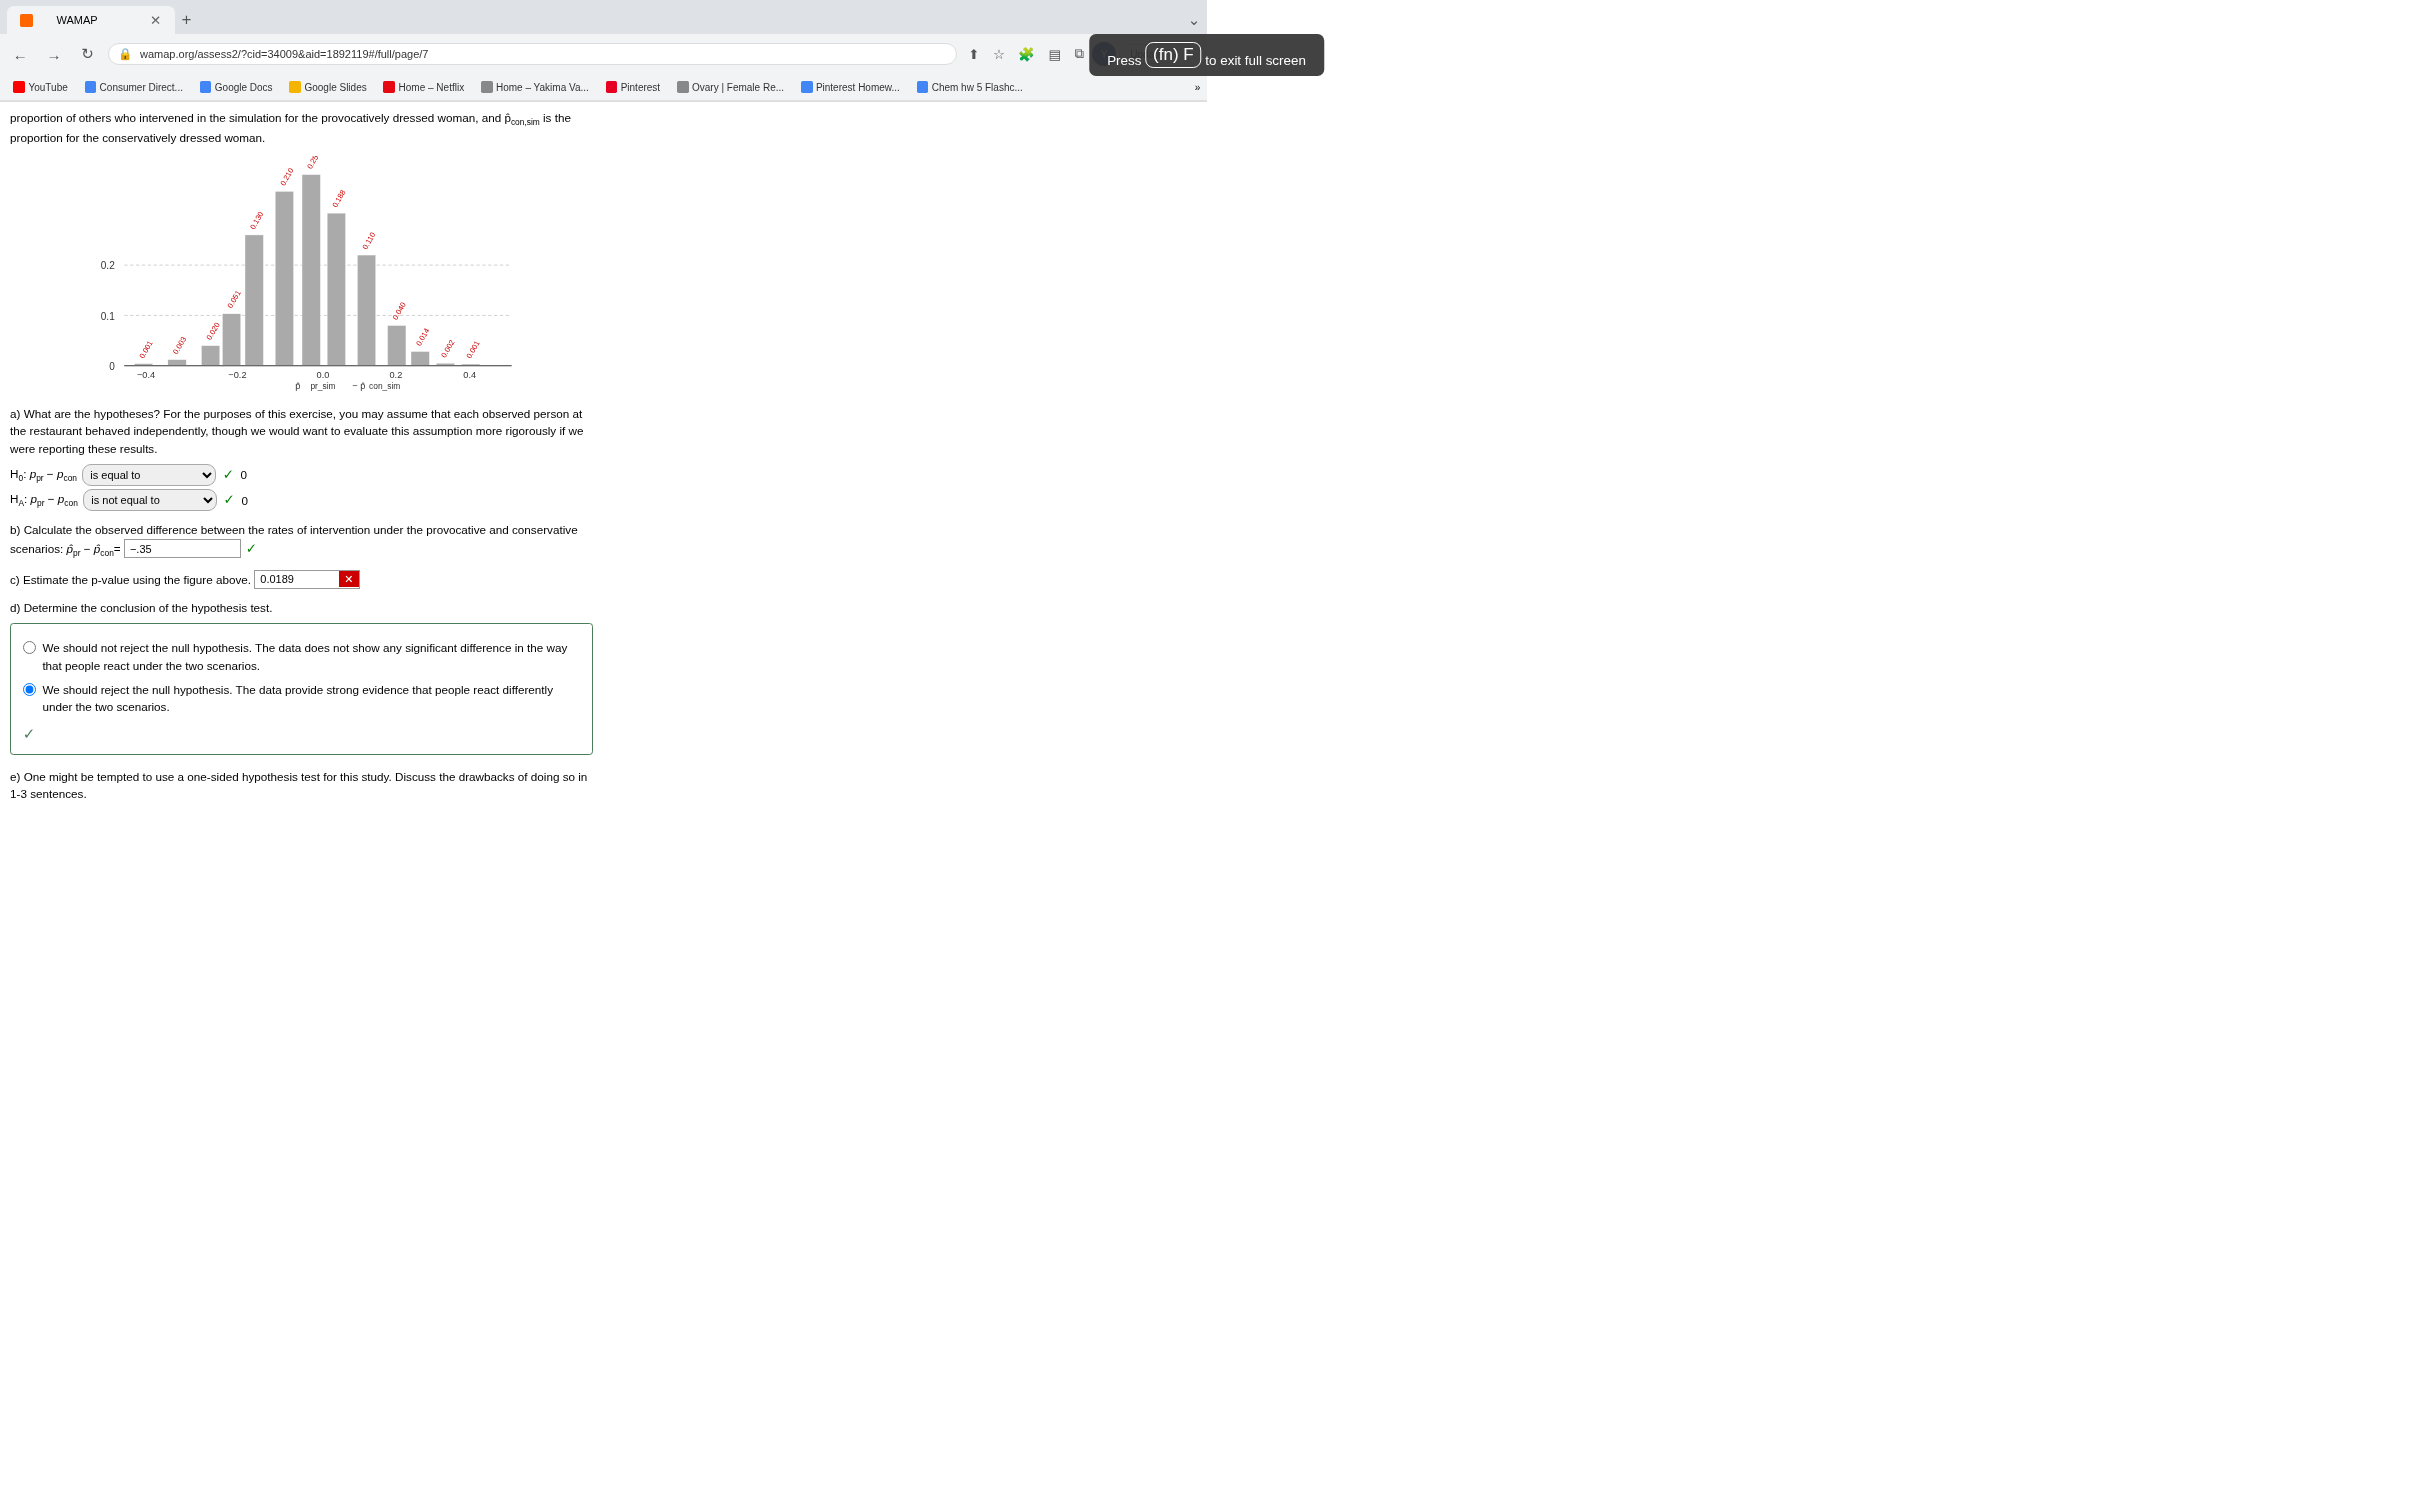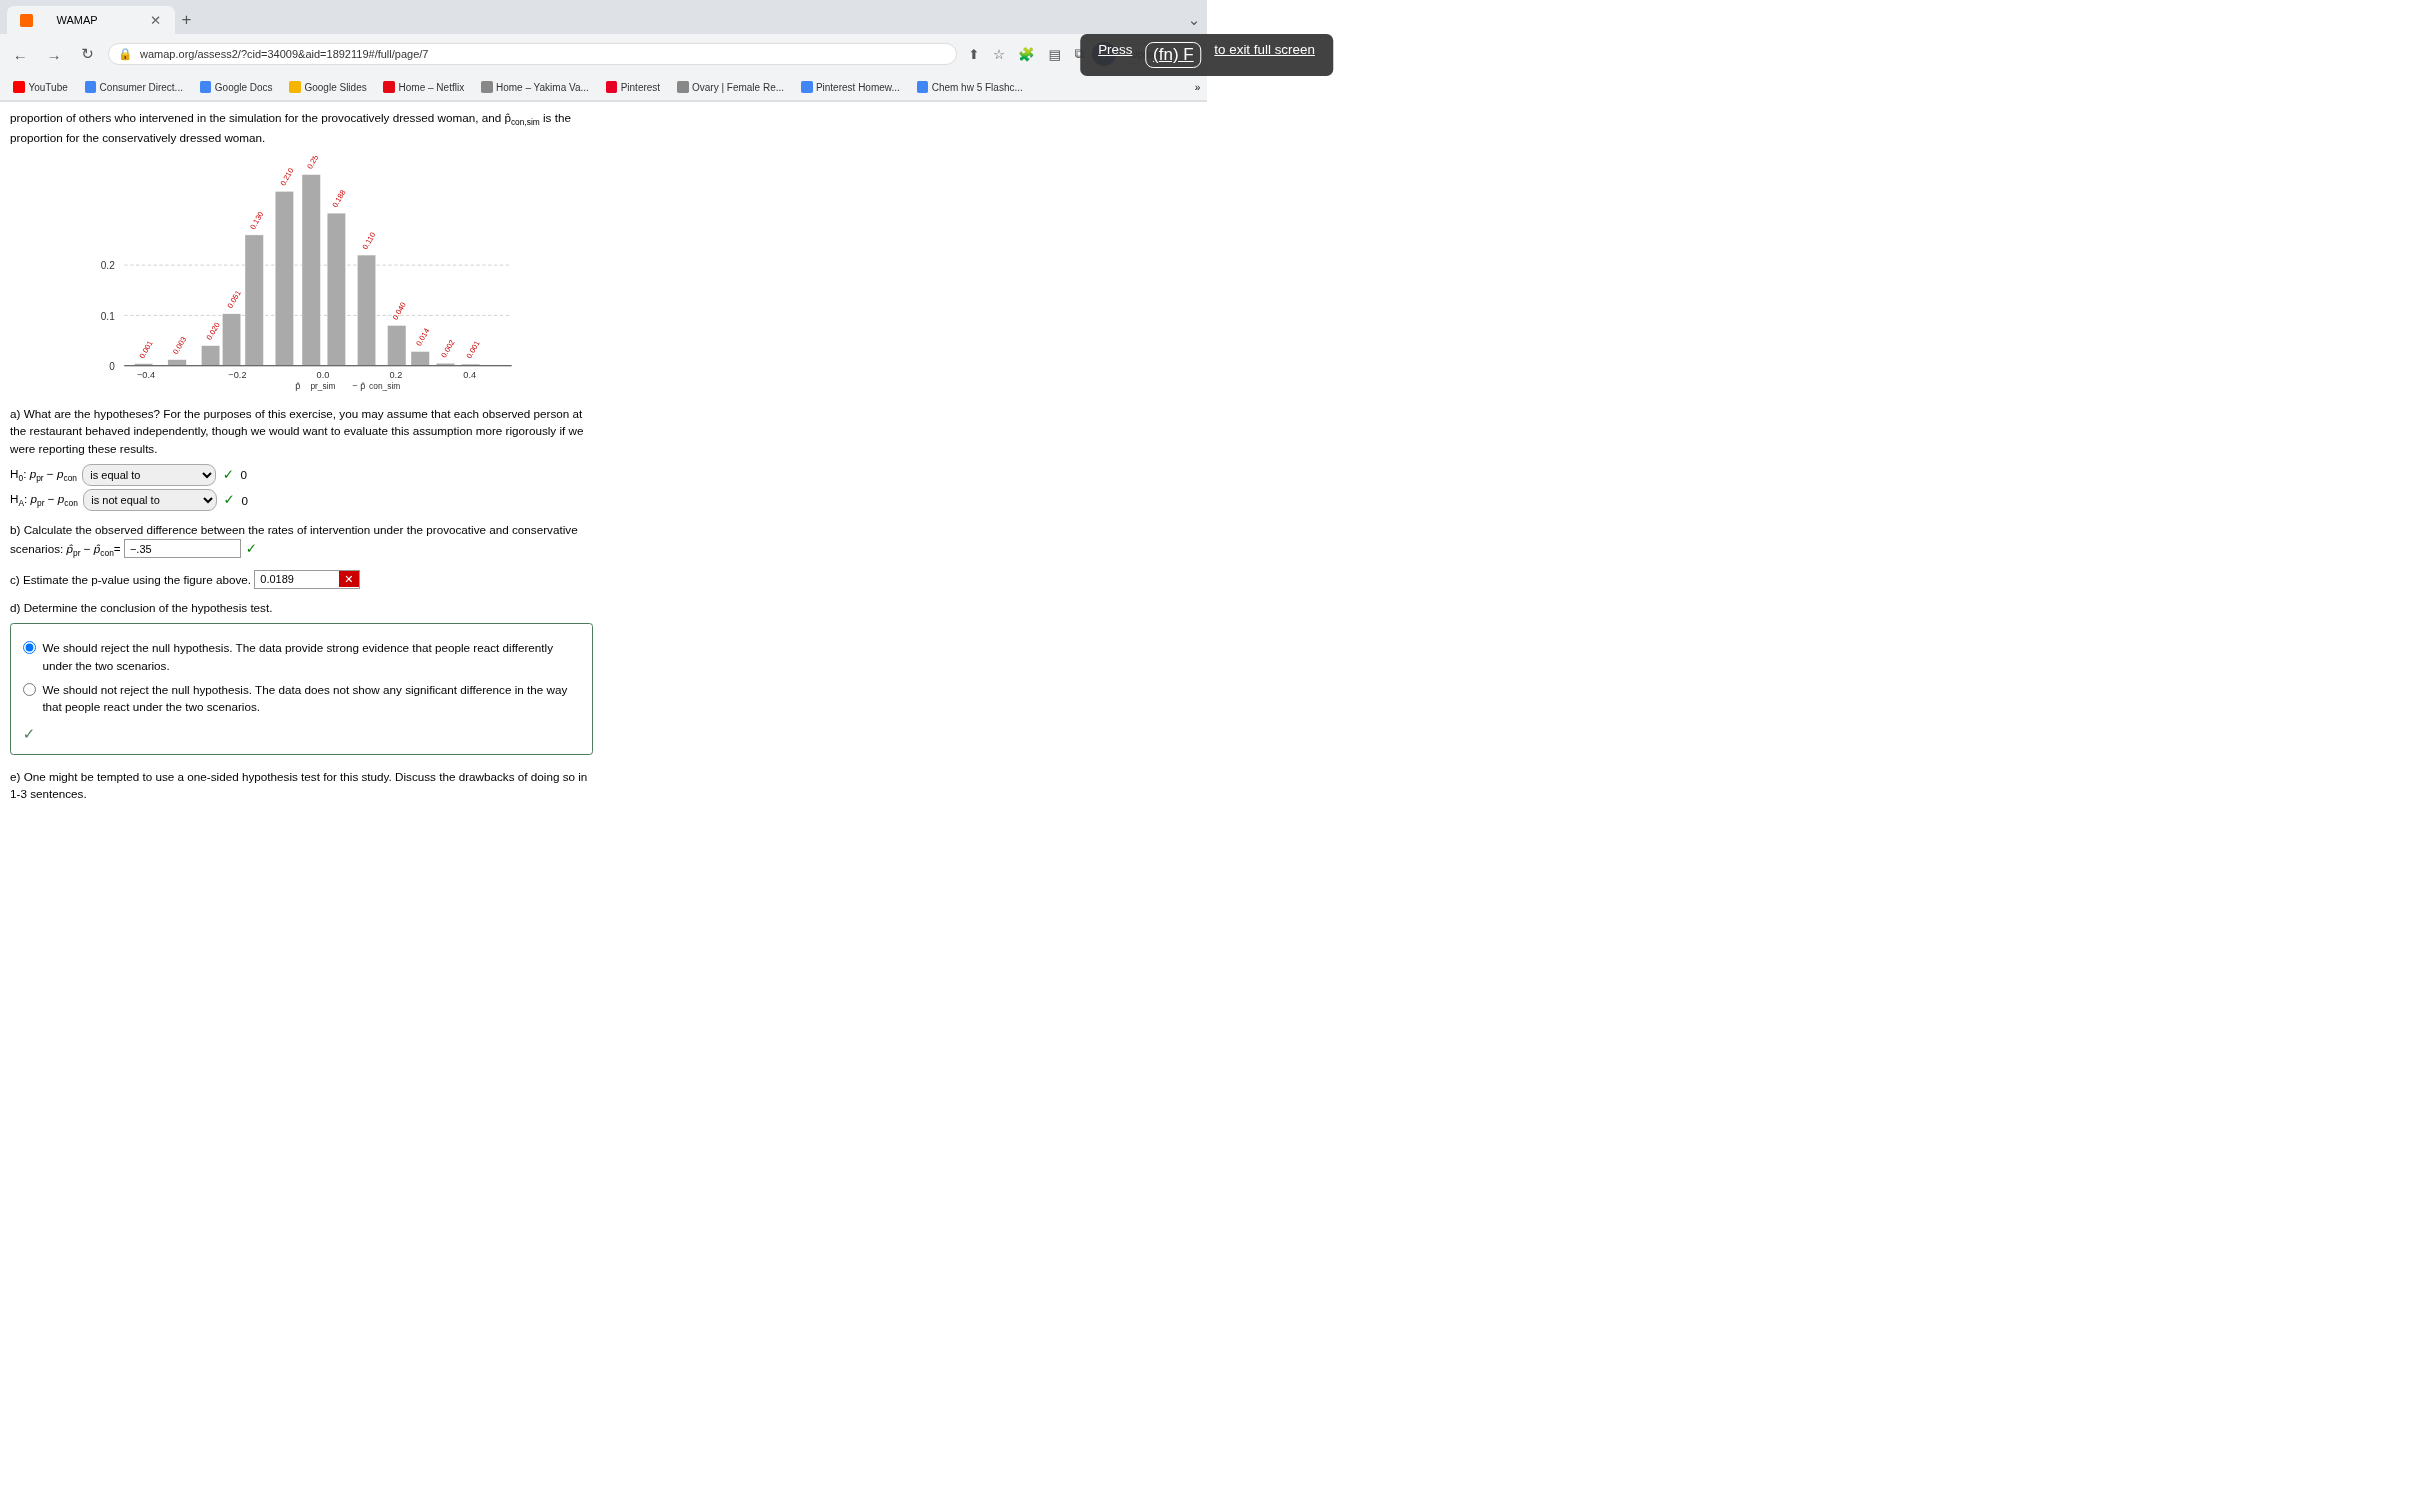--- a/index.html
+++ b/index.html
@@ -170,23 +170,22 @@
       top: 34px;
       left: 50%;
       transform: translateX(-50%);
       background: rgba(50,50,50,0.92);
       color: white;
       padding: 8.4px 18.4px;
       border-radius: 6.7px;
       font-size: 13.4px;
       z-index: 9999;
       display: flex;
-      align-items: flex-start;
-      gap: 13px;
-      text-decoration: underline;
+      align-items: flex-end;
+      gap: 4px;
     }
 
     .fn-key-badge {
       border: 1.3px solid white;
       border-radius: 8px;
       padding: 1.7px 6.7px;
       font-size: 17px;
     }
 
     
@@ -508,27 +507,27 @@
         <input type="text" value="0.0189" style="">
         <button class="input-x-btn">✕</button>
       </span>
     </p>
   </div>
 
   <div class="question-section">
     <p class="question-label">d) Determine the conclusion of the hypothesis test.</p>
     <div class="radio-container">
       <div class="radio-option">
+        <input type="radio" name="question_d" id="d_opt1" style="">
+        <label for="d_opt1">We should not reject the null hypothesis. The data does not show any significant difference in the way that people react under the two scenarios.</label>
+      </div>
+      <div class="radio-option">
         <input type="radio" name="question_d" id="d_opt2" checked="" style="">
         <label for="d_opt2">We should reject the null hypothesis. The data provide strong evidence that people react differently under the two scenarios.</label>
       </div>
-      <div class="radio-option">
-        <input type="radio" name="question_d" id="d_opt1" style="">
-        <label for="d_opt1">We should not reject the null hypothesis. The data does not show any significant difference in the way that people react under the two scenarios.</label>
-      </div>
       <div class="checkmark-green">✓</div>
     </div>
   </div>
 
   <div class="section-e">
     <p>e) One might be tempted to use a one-sided hypothesis test for this study. Discuss the drawbacks of doing so in 1-3 sentences.</p>
   </div>
 </div>
 
 

